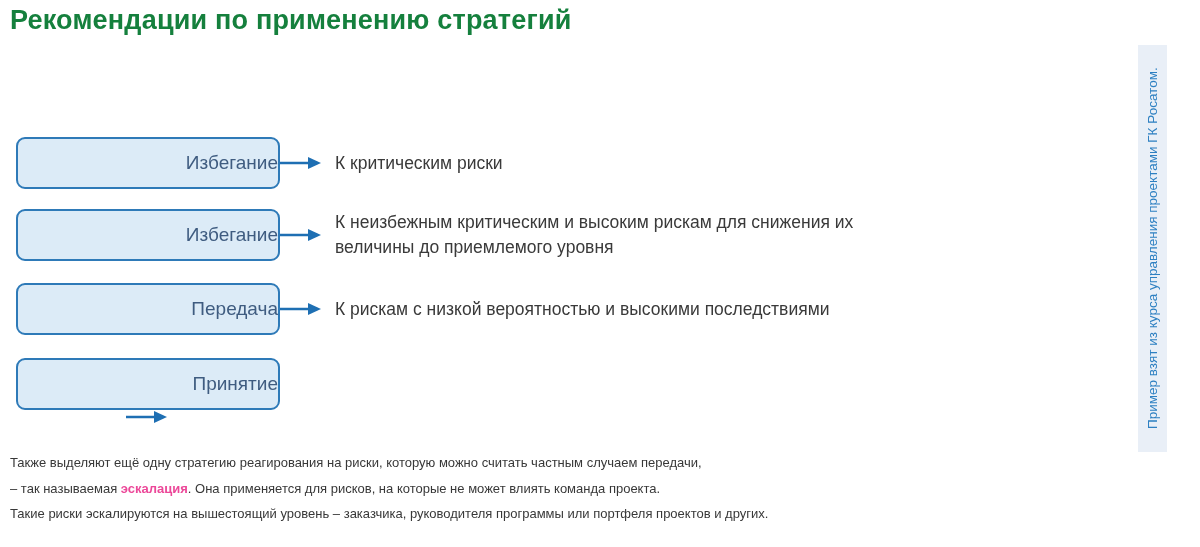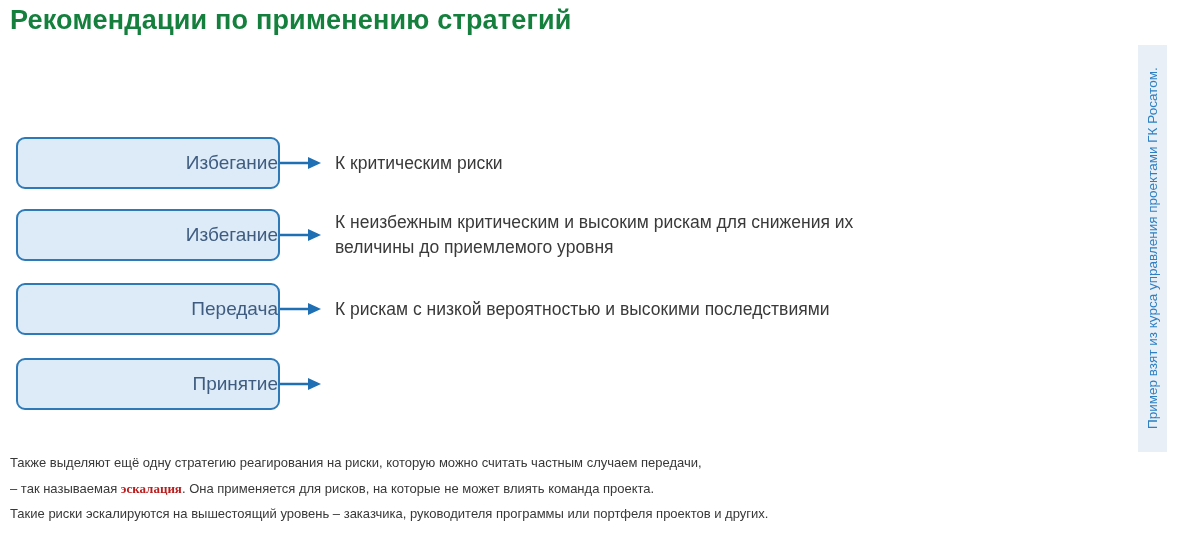--- a/index.html
+++ b/index.html
@@ -34,21 +34,21 @@
 
   .strategy-row {
     position: absolute;
     left: 16px;
     display: flex;
     align-items: center;
   }
   .row-0 { top: 137px; }
   .row-1 { top: 209px; }
   .row-2 { top: 283px; }
-  .row-3 { top: 358px; }
+  .row-3 { top: 358px; flex-direction: column; }
 
   .strategy-box {
     width: 264px;
     height: 52px;
     background: #dcebf7;
     border: 2px solid #2e7ab8;
     border-radius: 9px;
     display: flex;
     align-items: center;
     justify-content: flex-end;
@@ -75,21 +75,21 @@
 
   .footer {
     position: absolute;
     left: 10px;
     top: 450px;
     width: 1188px;
     font-size: 13px;
     line-height: 25.5px;
     color: #383838;
   }
-  .footer b { font-weight: bold; color: #b91c1c; font-family: Liberation Serif, serif; }
+  .footer b { font-weight: bold; color: #ec4899; }
 
   .side-note {
     position: absolute;
     left: 1138px;
     top: 45px;
     width: 29px;
     height: 407px;
     background: #e9eff7;
     writing-mode: vertical-rl;
     transform: rotate(180deg);

